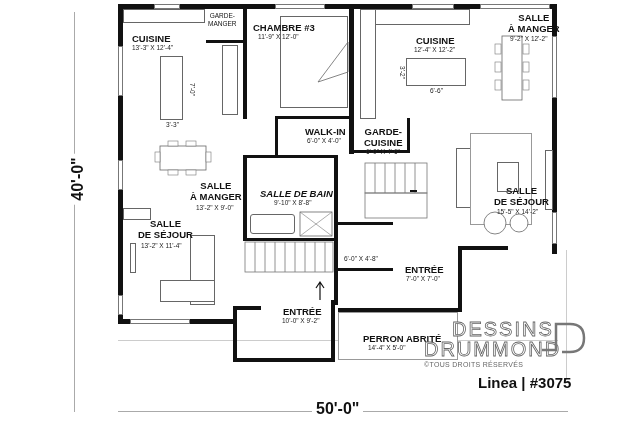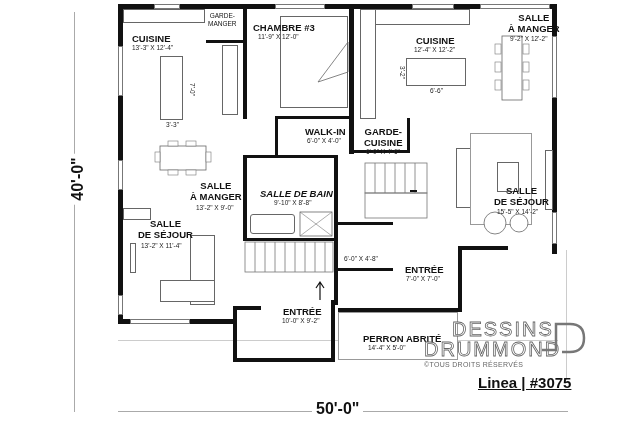--- a/index.html
+++ b/index.html
@@ -197,13 +197,13 @@
 
 <div class="room-name" style="left:363px;top:333px;">PERRON ABRITÉ</div>
 <div class="room-dim" style="left:368px;top:344px;">14'-4" X 5'-0"</div>
 
 <div class="logo1" style="left:452px;top:318px;">DESSINS</div>
 <div class="logo1" style="left:424px;top:338px;">DRUMMOND</div>
 <svg style="left:540px;top:318px;" width="46" height="40">
   <path d="M2 32 L16 32 L16 6 L30 6 Q44 6 44 20 Q44 34 30 34 L22 34" fill="none" stroke="#777" stroke-width="2.5"></path>
 </svg>
 <div class="copy" style="left:424px;top:361px;">©TOUS DROITS RÉSERVÉS</div>
-<div class="plan-name" style="left:478px;top:374px;text-decoration:underline;">Linea | #3075</div>
+<div class="plan-name" style="left:478px;top:374px;">Linea | #3075</div>
 
 </body></html>

